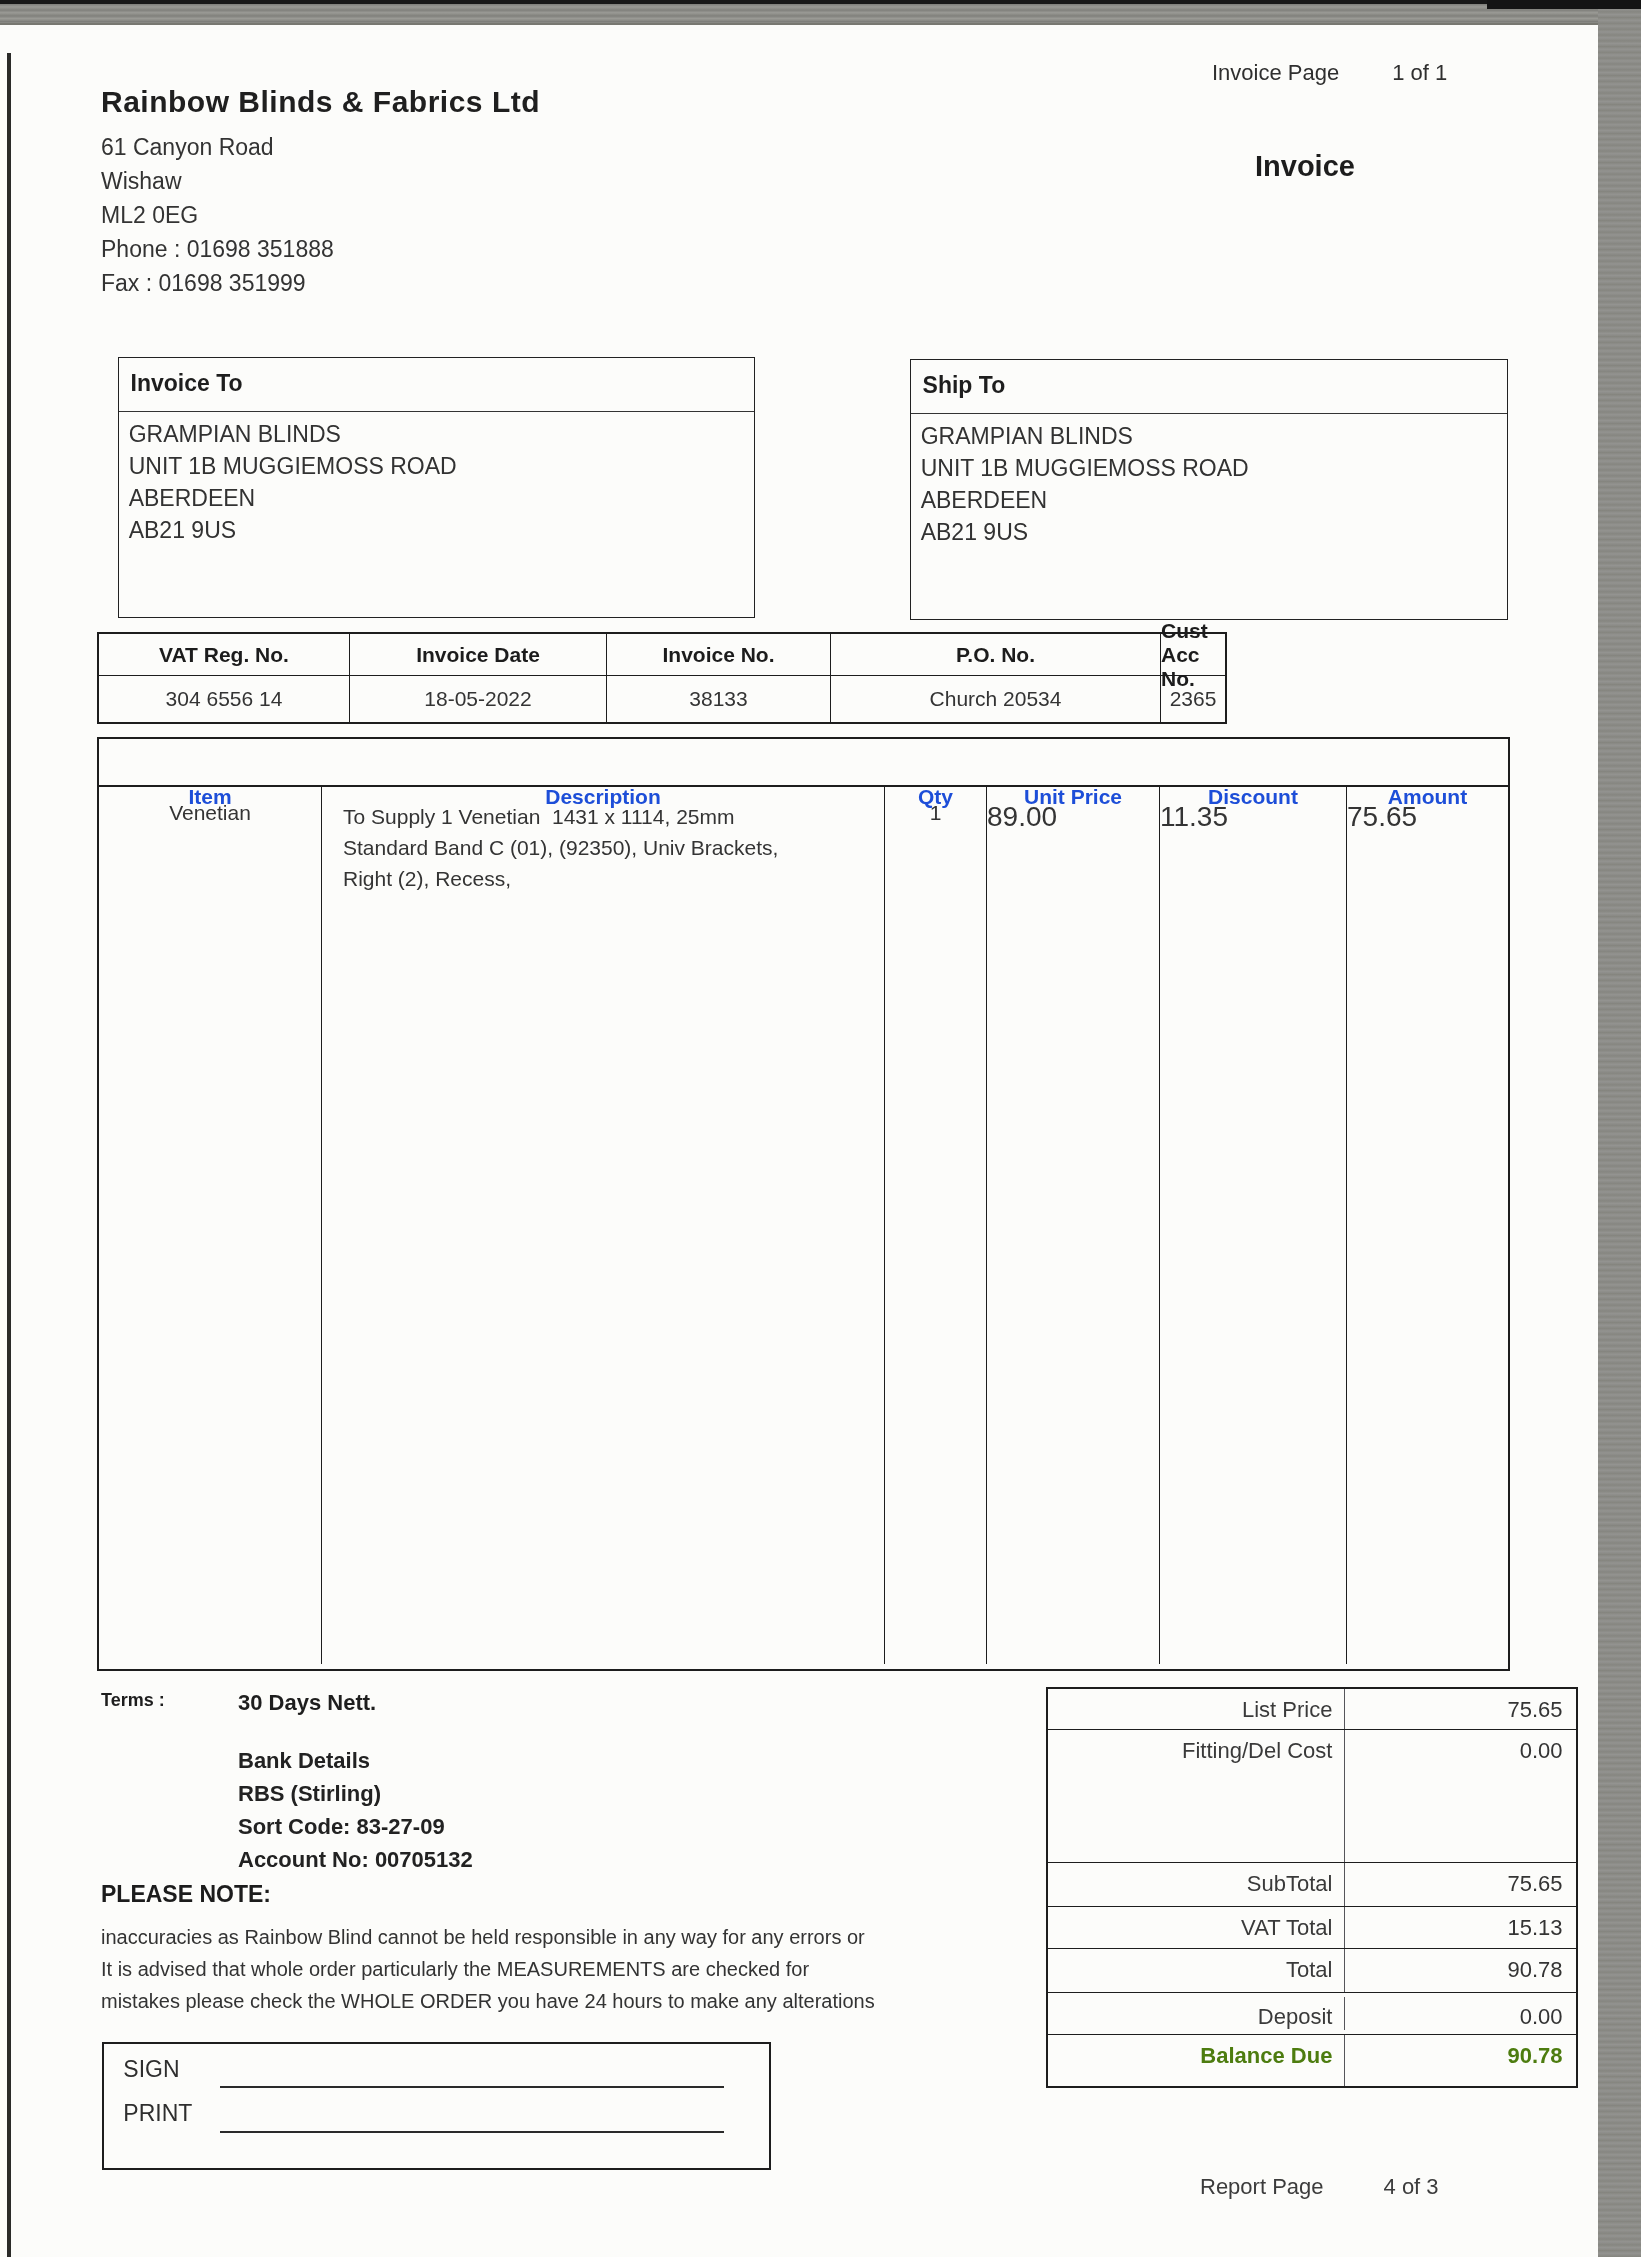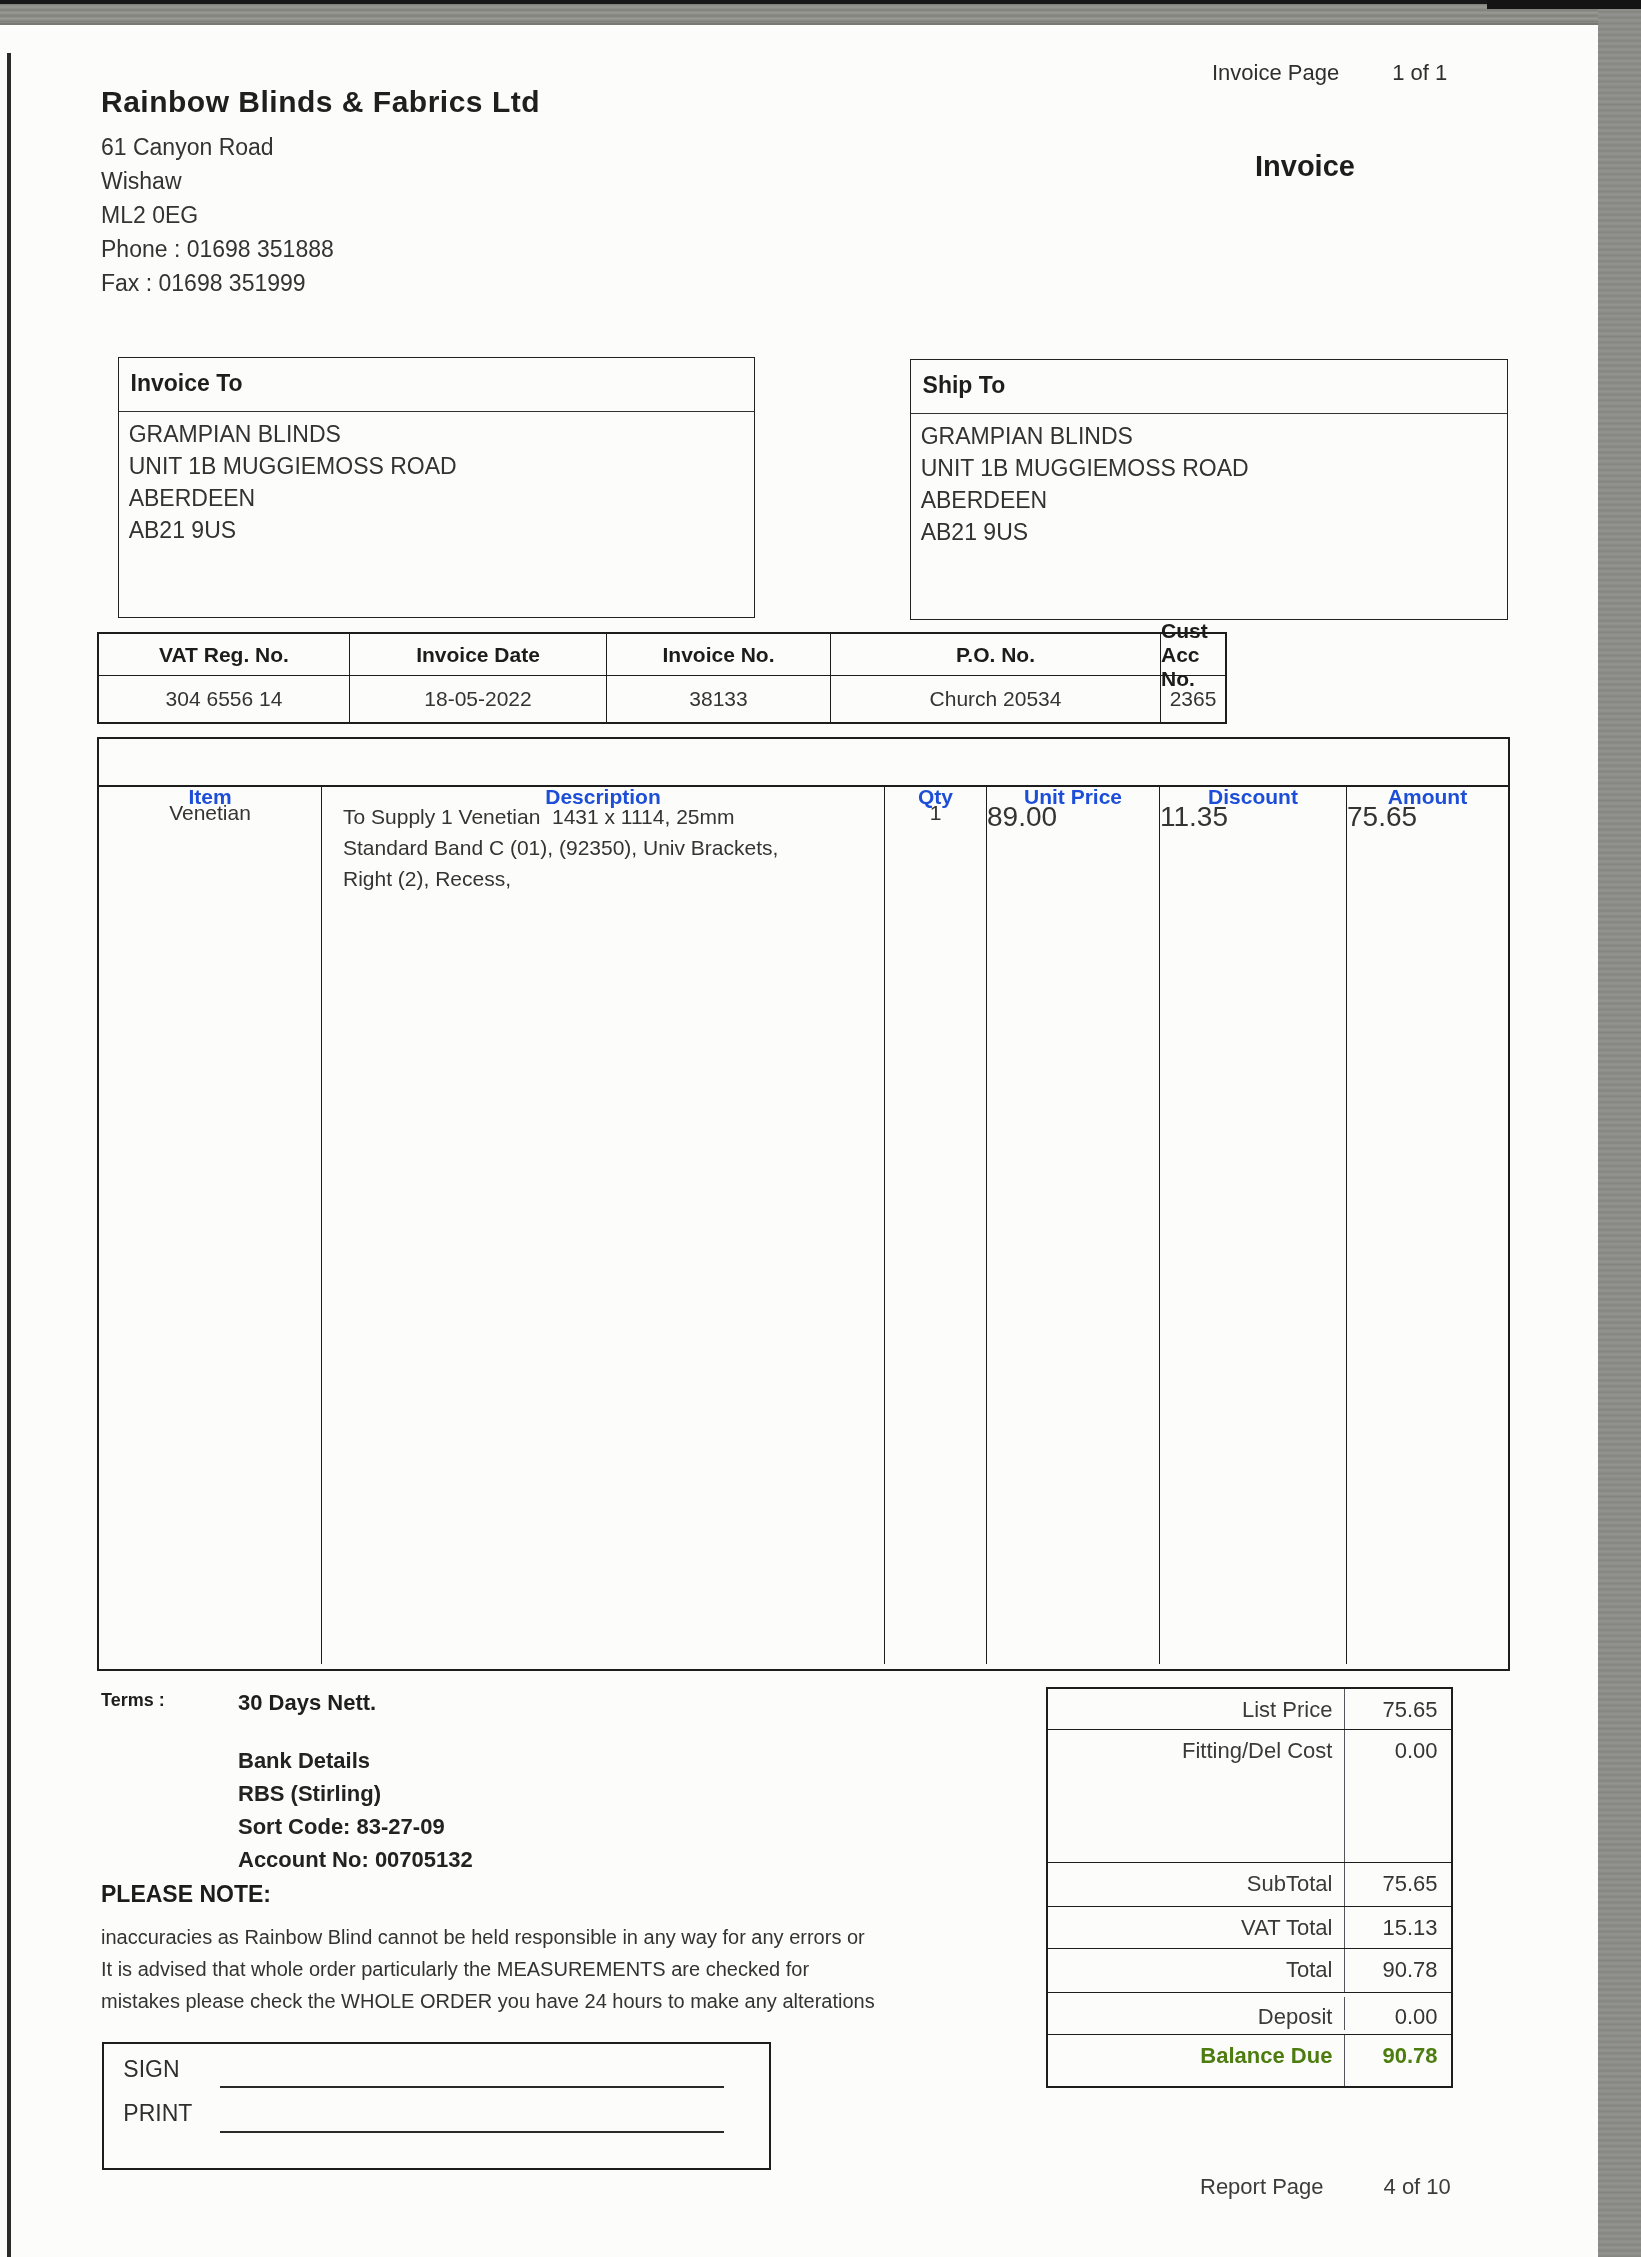--- a/index.html
+++ b/index.html
@@ -94,21 +94,21 @@
 
   
   .terms-label { left:101px; top:1690px; font-size:18px; font-weight:bold; color:#1e1e1e; }
   .terms-value { left:238px; top:1690px; font-size:22px; font-weight:bold; color:#1e1e1e; }
   .bank-block  { left:238px; top:1744px; font-size:22px; font-weight:bold; color:#222; line-height:33px; }
   .note-title  { left:101px; top:1881px; font-size:23px; font-weight:bold; color:#1c1c1c; }
   .note-body   { left:101px; top:1921px; width:908px; font-size:20px; line-height:32px; color:#333; }
 
   
   .totals-box {
-    left:1046px; top:1687px; width:407px; height:401px;
+    left:1046px; top:1687px; width:532px; height:401px;
     border:2.9px solid #1d1d1d; box-sizing:border-box;
     display:flex; flex-direction:column;
   }
   .totals-row { display:flex; box-sizing:border-box; border-bottom:1.9px solid #1d1d1d; }
   .totals-row:last-child { border-bottom:none; }
   .totals-row .t-label {
     width:297px; box-sizing:border-box; border-right:1.9px solid #55555a;
     text-align:right; padding:7.7px 11.6px 0 0; font-size:22px; color:#3a3a3a;
   }
   .totals-row .t-value {
@@ -269,17 +269,17 @@
   </div>
 
   <div class="abs sign-box">
     <div class="sign-label">SIGN</div>
     <div class="sig-line line1"></div>
     <div class="print-label">PRINT</div>
     <div class="sig-line line2"></div>
   </div>
 
   <div class="abs report-row">
-    <span>Report Page</span><span class="val">4 of 10</span>
+    <span>Report Page</span><span class="val">4 of 3</span>
   </div>
 
 </div>
 
 
 </body></html>

